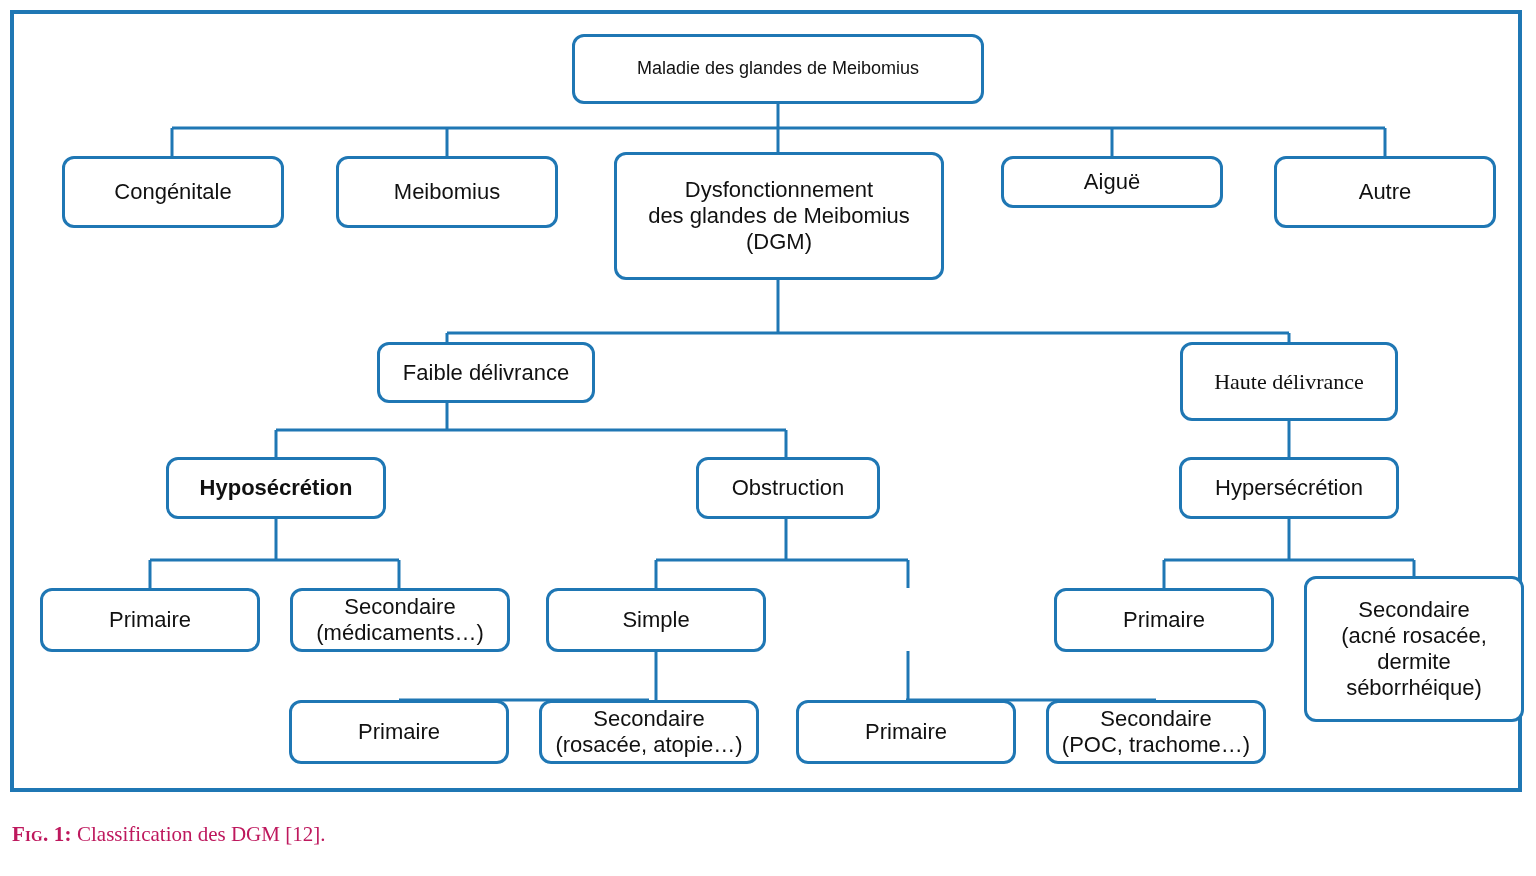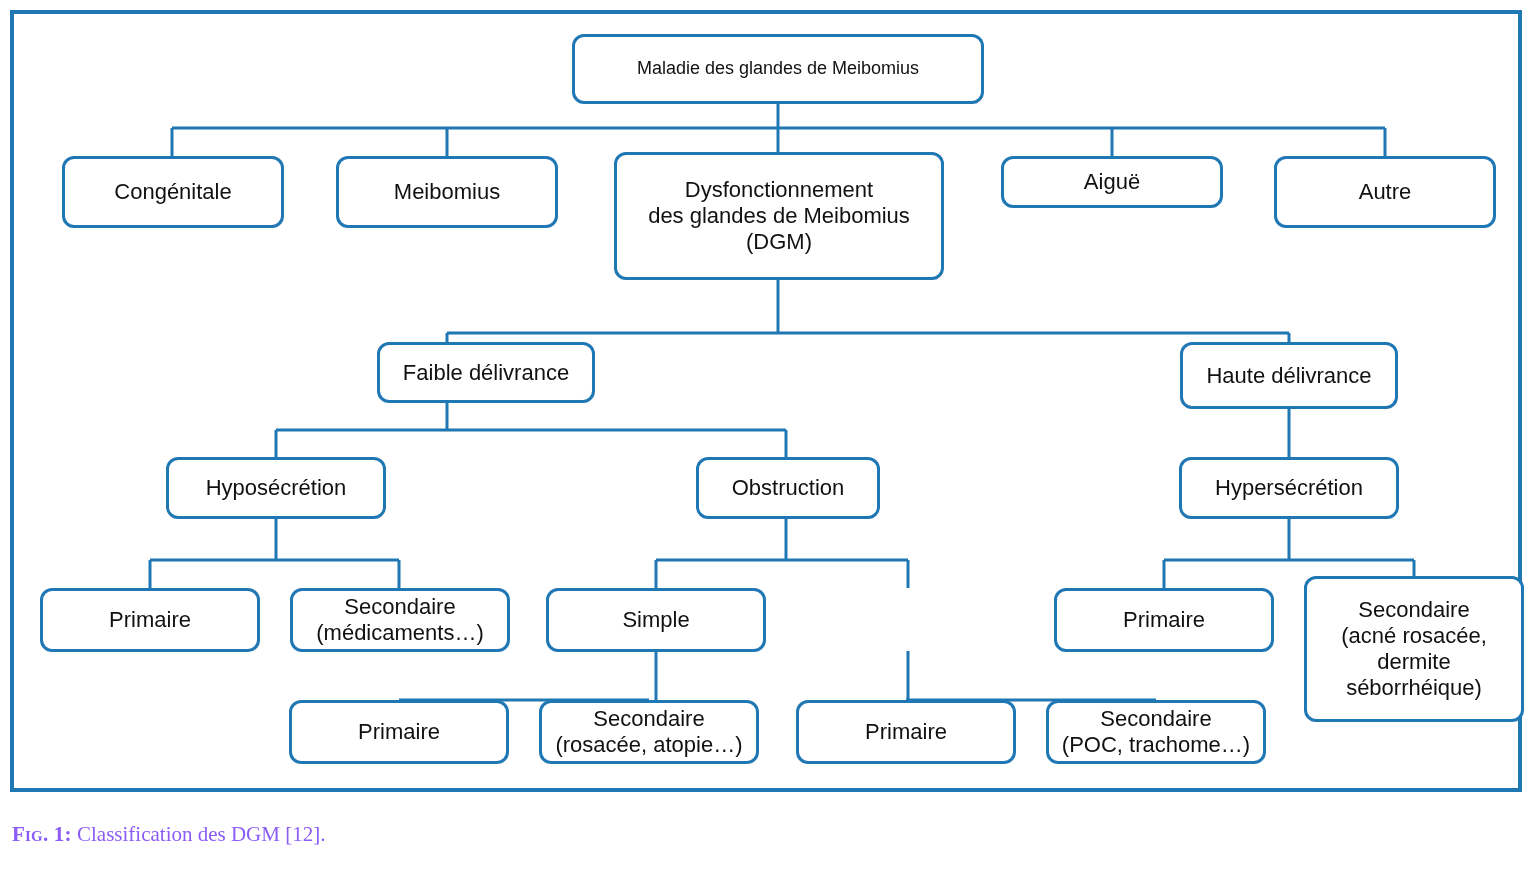--- a/index.html
+++ b/index.html
@@ -41,21 +41,21 @@
     line-height:1.18;
     padding:2px 8px;
     font-size:22px;
     z-index:2;
   }
   .caption{
     position:absolute;
     left:12px;top:822px;
     font-family:"Liberation Serif", serif;
     font-size:21px;
-    color:#8b5cf6;
+    color:#be185d;
     white-space:nowrap;
   }
   .caption .fig{
     font-weight:bold;
     font-variant:small-caps;
     letter-spacing:.2px;
   }
   .caption .ttl{font-weight:normal;}
 </style>
 </head>
@@ -140,25 +140,25 @@
   </div>
 
   <div class="node" style="left:1274px;top:156px;width:222px;height:72px;">
     <span>Autre</span>
   </div>
 
   <div class="node" style="left:338px;top:342px;width:218px;height:61px;margin-left:39px;">
     <span>Faible délivrance</span>
   </div>
 
-  <div class="node" style="left:1180px;top:342px;width:218px;height:67px;">
+  <div class="node" style="left:1180px;top:342px;width:218px;height:79px;font-family:Liberation Serif, serif;">
     <span>Haute délivrance</span>
   </div>
 
-  <div class="node" style="left:166px;top:457px;width:220px;height:62px;">
+  <div class="node" style="left:166px;top:457px;width:220px;height:62px;font-weight:bold;">
     <span>Hyposécrétion</span>
   </div>
 
   <div class="node" style="left:676px;top:457px;width:184px;height:62px;margin-left:20px;">
     <span>Obstruction</span>
   </div>
 
   <div class="node" style="left:1179px;top:457px;width:220px;height:62px;">
     <span>Hypersécrétion</span>
   </div>

